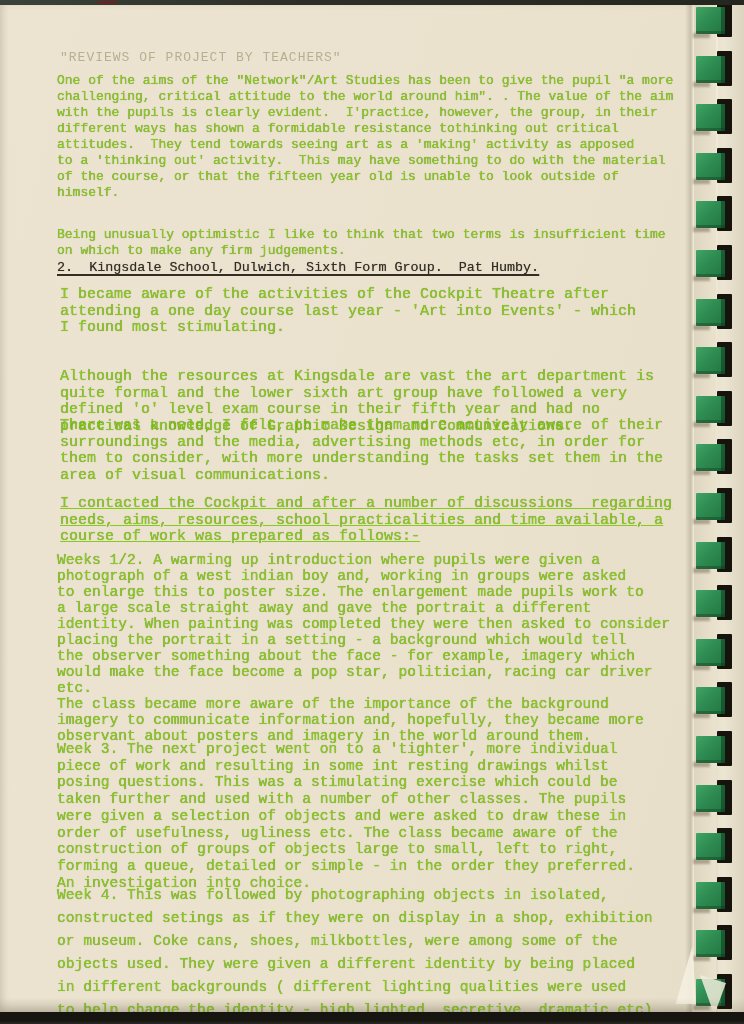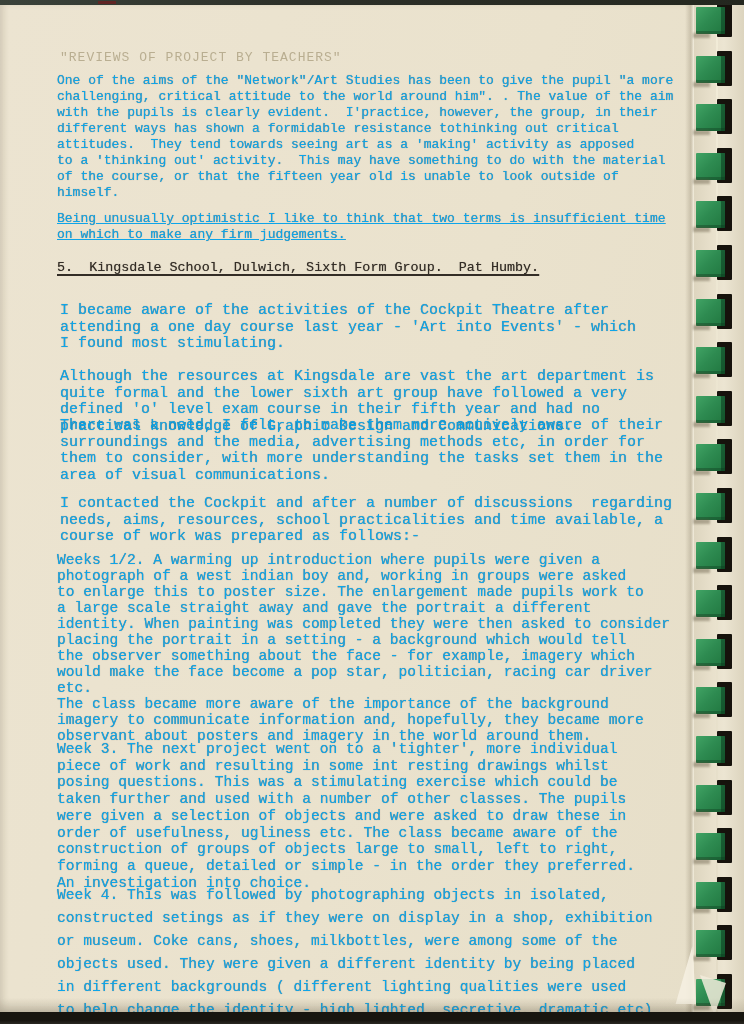--- a/index.html
+++ b/index.html
@@ -65,42 +65,42 @@
     background:#f5f0e1;clip-path:polygon(85% 0,15% 100%,100% 100%);
     opacity:.9;
   }
   .tear-2{
     position:absolute;left:700px;top:975px;width:26px;height:40px;
     background:#f2ecdc;clip-path:polygon(0 0,55% 100%,100% 20%);
     opacity:.85;
   }
   
   .tw{
-    position:absolute;white-space:pre;color:#0ea5e9;
+    position:absolute;white-space:pre;color:#84cc16;
     text-shadow:0 0 .7px rgba(46,38,28,.6);
   }
   .ghost{
     position:absolute;left:60px;top:50px;white-space:pre;
     font-size:13px;color:rgba(152,139,104,.6);
     filter:blur(.7px);letter-spacing:1px;
     text-shadow:none;
   }
   .block-a{font-size:13px;line-height:16px;left:57px;}
   .p1{top:73px;}
-  .p2{top:211px;text-decoration:underline;}
+  .p2{top:227px;}
   .heading{
     left:57px;top:260px;font-size:13.4px;
     text-decoration:underline;text-decoration-thickness:1.5px;text-underline-offset:3px;
     color:#332d26;
   }
   .block-b{font-size:15px;line-height:16.6px;left:60px;}
-  .p3{top:287px;margin-top:16px;}
+  .p3{top:287px;}
   .p4{top:369px;}
   .p5{top:418px;}
-  .p6{top:496px;}
+  .p6{top:496px;text-decoration:underline;}
   .block-c{font-size:14.6px;left:57px;}
   .weeks12{top:552px;line-height:16px;}
   .week3{top:741px;line-height:16.7px;}
   .week4{top:884px;line-height:23px;}
 </style>
 </head>
 <body>
 
 <div class="paper"></div>
 
@@ -111,21 +111,21 @@
 with the pupils is clearly evident.  I'practice, however, the group, in their
 different ways has shown a formidable resistance tothinking out critical
 attitudes.  They tend towards seeing art as a 'making' activity as apposed
 to a 'thinking out' activity.  This may have something to do with the material
 of the course, or that the fifteen year old is unable to look outside of
 himself.</div>
 
 <div class="tw block-a p2">Being unusually optimistic I like to think that two terms is insufficient time
 on which to make any firm judgements.</div>
 
-<div class="tw heading">5.  Kingsdale School, Dulwich, Sixth Form Group.  Pat Humby.</div>
+<div class="tw heading">2.  Kingsdale School, Dulwich, Sixth Form Group.  Pat Humby.</div>
 
 <div class="tw block-b p3">I became aware of the activities of the Cockpit Theatre after
 attending a one day course last year - 'Art into Events' - which
 I found most stimulating.</div>
 
 <div class="tw block-b p4">Although the resources at Kingsdale are vast the art department is
 quite formal and the lower sixth art group have followed a very
 defined 'o' level exam course in their fifth year and had no
 practical knowledge of Graphic Design and Communications.</div>
 

